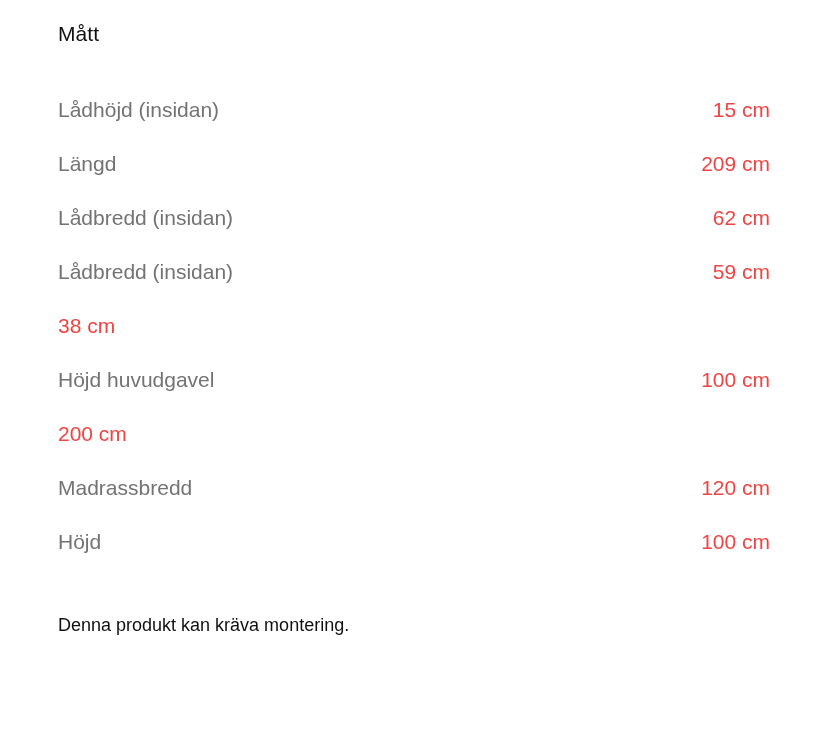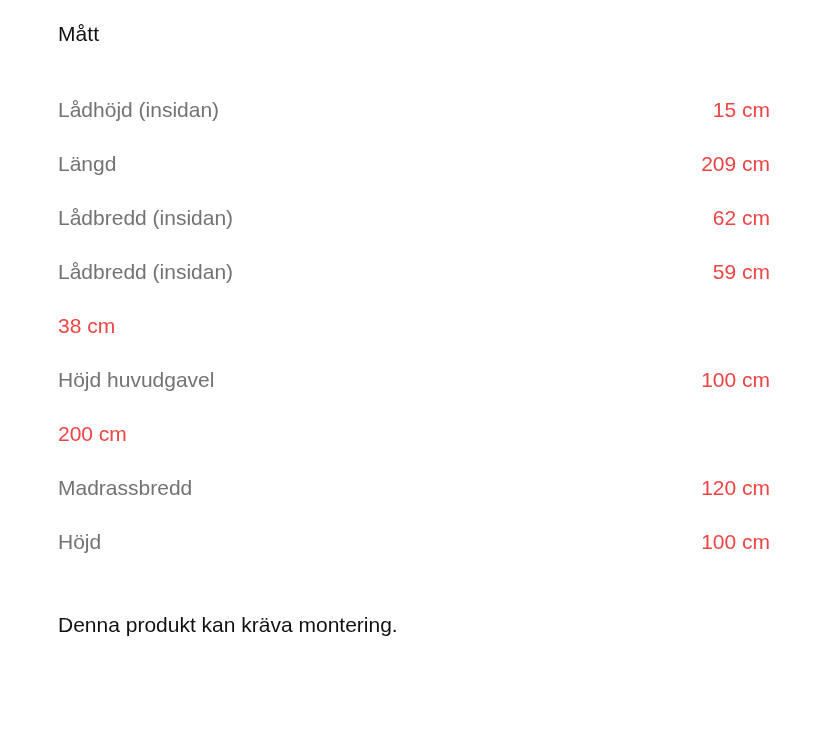--- a/index.html
+++ b/index.html
@@ -47,21 +47,21 @@
   }
   .spec-value {
     font-size: 21px;
     line-height: 26px;
     color: #ef4444;
     text-align: right;
     white-space: nowrap;
   }
   .footnote {
     margin-top: 29px;
-    font-size: 21px;
+    font-size: 18px;
     line-height: 26px;
     color: #111111;
   }
 </style>
 </head>
 <body>
 
 <div class="page">
 
   <div class="section-title">Mått</div>

